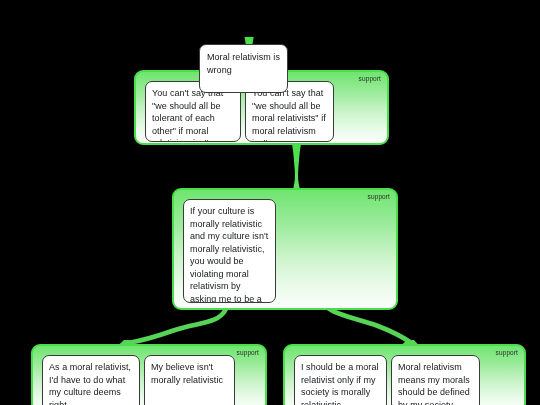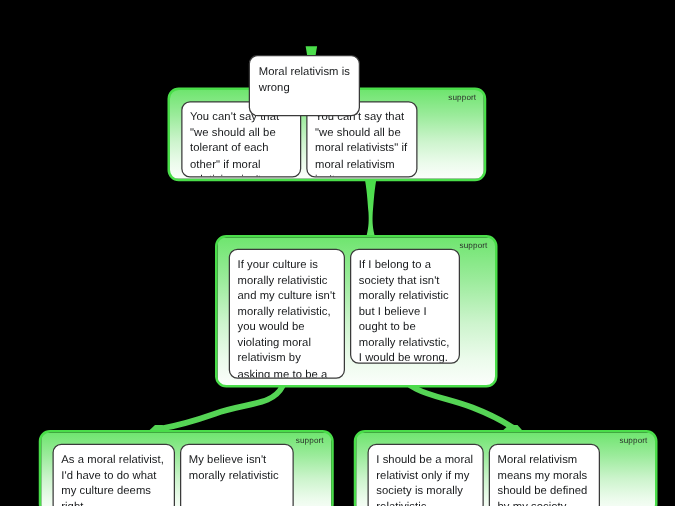--- a/index.html
+++ b/index.html
@@ -126,23 +126,20 @@
     <div class="node" style="left:109px; top:9px; width:89px; height:61px;">
       <span>You can't say that "we should all be moral relativists" if moral relativism isn't wrong.</span>
     </div>
   </div>
 
   <div class="group" style="left:172px; top:188px; width:226px; height:122px;">
     <span class="group-label">support</span>
     <div class="node" style="left:9px; top:9px; width:93px; height:104px;">
       <span>If your culture is morally relativistic and my culture isn't morally relativistic, you would be violating moral relativism by asking me to be a moral relativist.</span>
     </div>
-    <div class="node" style="left:106px; top:9px; width:88px; height:92px;">
-      <span>If I belong to a society that isn't morally relativistic but I believe I ought to be morally relativstic, I would be wrong.</span>
-    </div>
   </div>
 
   <div class="group" style="left:31px; top:344px; width:236px; height:68px;">
     <span class="group-label">support</span>
     <div class="node" style="left:9px; top:9px; width:98px; height:56px;">
       <span>As a moral relativist, I'd have to do what my culture deems right.</span>
     </div>
     <div class="node" style="left:111px; top:9px; width:91px; height:56px;">
       <span>My believe isn't morally relativistic</span>
     </div>

